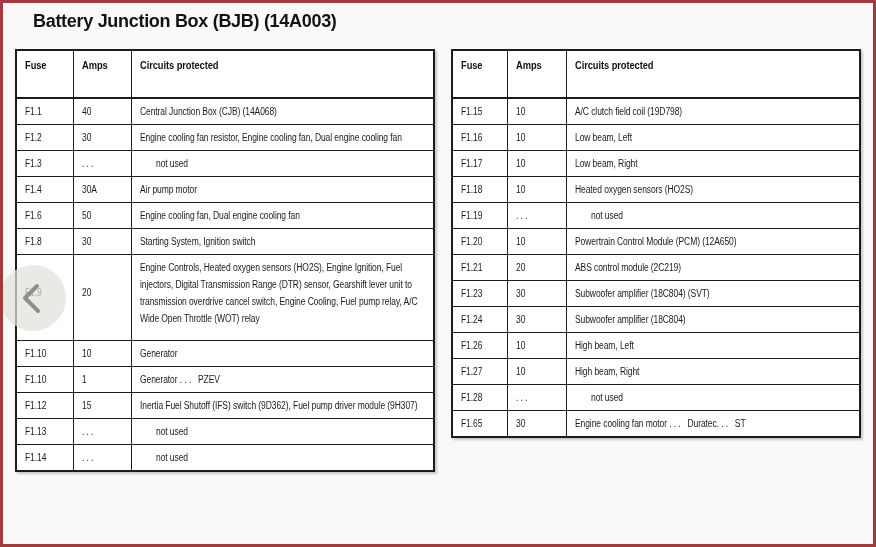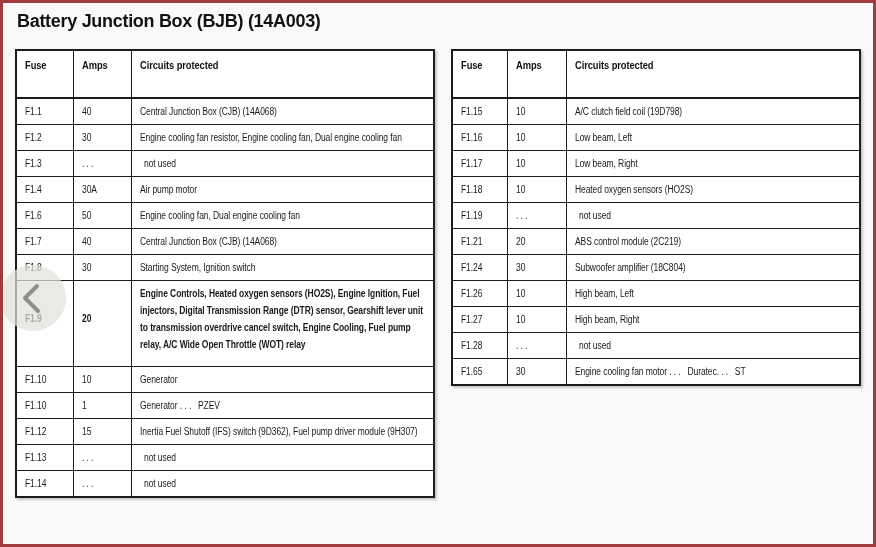--- a/index.html
+++ b/index.html
@@ -10,21 +10,21 @@
     width: 876px;
     height: 547px;
     box-sizing: border-box;
     border: 3px solid #a03b3e;
     background: #faf9f7;
     overflow: hidden;
   }
 
   .page-title {
     position: absolute;
-    left: 14px;
+    left: 30px;
     top: 8px;
     margin: 0;
     font-size: 18px;
     font-weight: 700;
     color: #121212;
     letter-spacing: -0.3px;
   }
 
   table.fuse-table {
     position: absolute;
@@ -56,34 +56,34 @@
   }
 
   tbody td {
     height: 23px;
     padding: 1px 4px 1px 8px;
     font-size: 10px;
     color: #1a1a1a;
     vertical-align: middle;
     line-height: 12px;
   }
-  tbody tr.multiline td { height: auto; padding-top: 4px; padding-bottom: 13px; font-weight: bold; }
+  tbody tr.multiline td { height: auto; padding-top: 4px; padding-bottom: 13px; }
 
   
   .cell-text {
     display: inline-block;
     transform: scaleX(0.85);
     transform-origin: 0 50%;
     width: 117%;
     letter-spacing: -0.1px;
   }
   thead .cell-text { font-weight: 700; }
   tr.multiline .circuits-cell .cell-text { line-height: 17px; }
 
-  td.indent { padding-left: 12px; }
+  td.indent { padding-left: 24px; }
 
   .nav-prev {
     position: absolute;
     left: -3px;
     top: 262px;
     width: 66px;
     height: 66px;
     border: none;
     border-radius: 50%;
     background: rgba(226,224,219,0.72);
@@ -135,25 +135,20 @@
           <td class="fuse-cell"><span class="cell-text">F1.4</span></td>
           <td class="amps-cell"><span class="cell-text">30A</span></td>
           <td class="circuits-cell"><span class="cell-text">Air pump motor</span></td>
         </tr>
         <tr>
           <td class="fuse-cell"><span class="cell-text">F1.6</span></td>
           <td class="amps-cell"><span class="cell-text">50</span></td>
           <td class="circuits-cell"><span class="cell-text">Engine cooling fan, Dual engine cooling fan</span></td>
         </tr>
         <tr>
-          <td class="fuse-cell"><span class="cell-text">F1.7</span></td>
-          <td class="amps-cell"><span class="cell-text">40</span></td>
-          <td class="circuits-cell"><span class="cell-text">Central Junction Box (CJB) (14A068)</span></td>
-        </tr>
-        <tr>
           <td class="fuse-cell"><span class="cell-text">F1.8</span></td>
           <td class="amps-cell"><span class="cell-text">30</span></td>
           <td class="circuits-cell"><span class="cell-text">Starting System, Ignition switch</span></td>
         </tr>
         <tr class="multiline">
           <td class="fuse-cell"><span class="cell-text">F1.9</span></td>
           <td class="amps-cell"><span class="cell-text">20</span></td>
           <td class="circuits-cell"><span class="cell-text">Engine Controls, Heated oxygen sensors (HO2S), Engine Ignition, Fuel injectors, Digital Transmission Range (DTR) sensor, Gearshift lever unit to transmission overdrive cancel switch, Engine Cooling, Fuel pump relay, A/C Wide Open Throttle (WOT) relay</span></td>
         </tr>
         <tr>
@@ -217,23 +212,33 @@
           <td class="fuse-cell"><span class="cell-text">F1.18</span></td>
           <td class="amps-cell"><span class="cell-text">10</span></td>
           <td class="circuits-cell"><span class="cell-text">Heated oxygen sensors (HO2S)</span></td>
         </tr>
         <tr>
           <td class="fuse-cell"><span class="cell-text">F1.19</span></td>
           <td class="amps-cell"><span class="cell-text">. . .</span></td>
           <td class="circuits-cell indent"><span class="cell-text">not used</span></td>
         </tr>
         <tr>
+          <td class="fuse-cell"><span class="cell-text">F1.20</span></td>
+          <td class="amps-cell"><span class="cell-text">10</span></td>
+          <td class="circuits-cell"><span class="cell-text">Powertrain Control Module (PCM) (12A650)</span></td>
+        </tr>
+        <tr>
           <td class="fuse-cell"><span class="cell-text">F1.21</span></td>
           <td class="amps-cell"><span class="cell-text">20</span></td>
           <td class="circuits-cell"><span class="cell-text">ABS control module (2C219)</span></td>
+        </tr>
+        <tr>
+          <td class="fuse-cell"><span class="cell-text">F1.23</span></td>
+          <td class="amps-cell"><span class="cell-text">30</span></td>
+          <td class="circuits-cell"><span class="cell-text">Subwoofer amplifier (18C804) (SVT)</span></td>
         </tr>
         <tr>
           <td class="fuse-cell"><span class="cell-text">F1.24</span></td>
           <td class="amps-cell"><span class="cell-text">30</span></td>
           <td class="circuits-cell"><span class="cell-text">Subwoofer amplifier (18C804)</span></td>
         </tr>
         <tr>
           <td class="fuse-cell"><span class="cell-text">F1.26</span></td>
           <td class="amps-cell"><span class="cell-text">10</span></td>
           <td class="circuits-cell"><span class="cell-text">High beam, Left</span></td>

